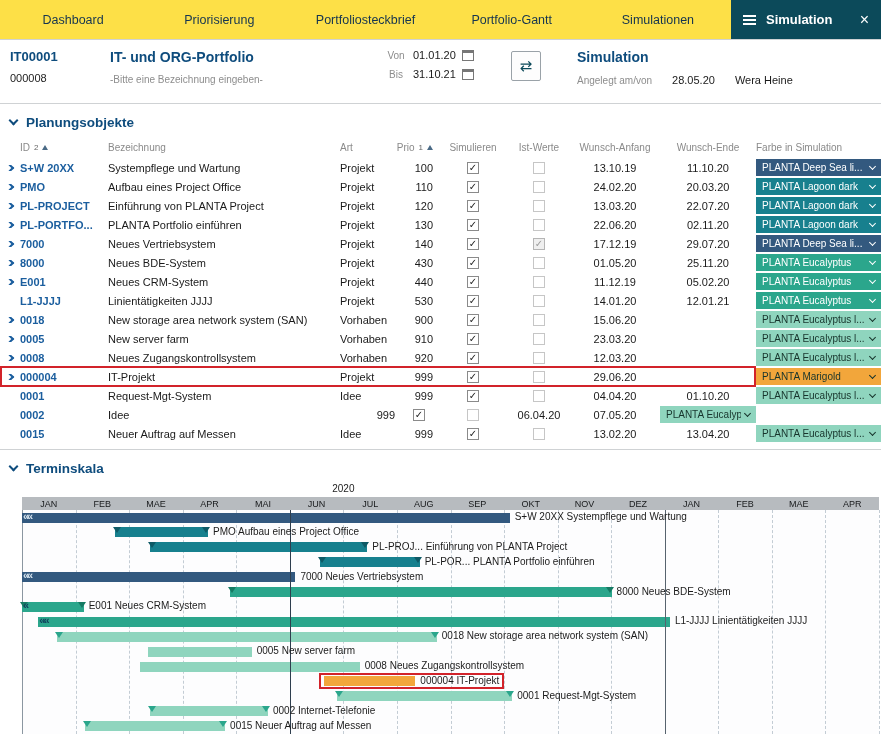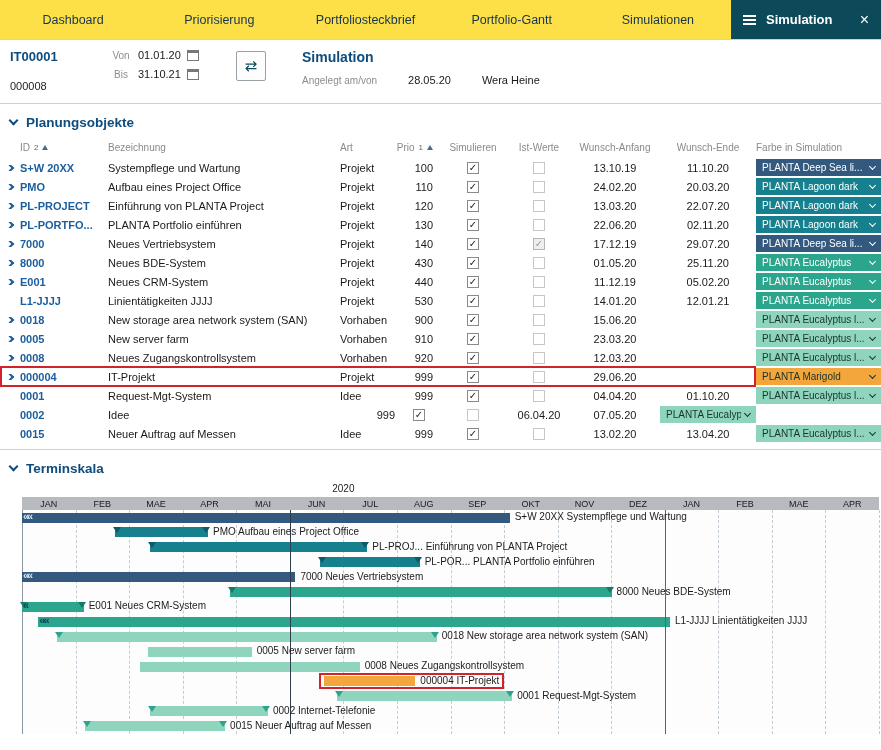--- a/index.html
+++ b/index.html
@@ -19,34 +19,34 @@
   .nav-active .label { flex:1; font-weight:700; font-size:13px; }
   .burger { width:13px; height:2px; background:#fff; position:relative; display:inline-block; }
   .burger::before,.burger::after { content:''; position:absolute; left:0; width:13px; height:2px; background:#fff; }
   .burger::before { top:-4px; } .burger::after { top:4px; }
   .xclose { font-size:16px; line-height:1; font-weight:400; }
   
   .pheader { display:flex; align-items:flex-start; padding:9px 0 0 10px; height:64px;
     border-bottom:1px solid #cfd2d4; }
   .h-block1 { width:100px; }
   .h-id { font-size:13px; font-weight:700; color:var(--titleblue); }
-  .h-code { font-size:11px; margin-top:16px; color:#222; }
+  .h-code { font-size:11px; margin-top:8px; color:#222; }
   .h-block2 { width:275px; }
   .h-title { font-size:14px; font-weight:700; color:var(--titleblue); }
   .h-sub { font-size:10px; color:#8d8d8d; margin-top:9px; }
   .h-dates { width:118px; font-size:11px; }
   .h-dates .drow { display:flex; align-items:center; gap:6px; margin-bottom:7px; }
   .dlabel { color:#8d8d8d; font-size:10px; width:22px;text-align:center; }
   .cal { width:12px; height:11px; border:1px solid #777; border-top:3px solid #777; display:inline-block; background:#fff; }
   .refresh-btn { width:30px; height:30px; border:1px solid #9aa2a8; border-radius:2px; background:#fdfdfd;
     display:flex; align-items:center; justify-content:center; font-size:15px; color:var(--navbg);
     margin:2px 0 0 8px; cursor:pointer; }
   .h-block3 { margin-left:36px; }
   .h-simtitle { font-size:14px; font-weight:700; color:var(--titleblue); }
-  .h-created { display:flex; gap:31px; margin-top:9px; font-size:11px; align-items:baseline; }
+  .h-created { display:flex; gap:20px; margin-top:9px; font-size:11px; align-items:baseline; }
   .h-created .clabel { color:#8d8d8d; font-size:10px; }
   
   .sec-head { display:flex; align-items:center; gap:9px; padding:11px 0 6px 10px; }
   .chev-dn { width:7px; height:7px; border-right:2px solid var(--titleblue); border-bottom:2px solid var(--titleblue);
     transform:rotate(45deg); margin-top:-4px; }
   .sec-title { font-size:13.5px; font-weight:700; color:var(--titleblue); }
   
   .grid-cols { display:grid; grid-template-columns:20px 88px 232px 60px 38px 70px 62px 90px 96px 125px; }
   .thead { height:22px; align-items:center; color:#8a8a8a; font-size:10px; }
   .thead .hcell { display:flex; align-items:center; gap:4px; }
@@ -112,20 +112,24 @@
     <span class="label">Simulation</span>
     <span class="xclose">×</span>
   </div>
 </div>
 
 <div class="pheader">
   <div class="h-block1">
     <div class="h-id">IT00001</div>
     <div class="h-code">000008</div>
   </div>
+  <div class="h-block2">
+    <div class="h-title">IT- und ORG-Portfolio</div>
+    <div class="h-sub">-Bitte eine Bezeichnung eingeben-</div>
+  </div>
   <div class="h-dates">
     <div class="drow">
       <span class="dlabel">Von</span>
       <span>01.01.20</span>
       <span class="cal"></span>
     </div>
     <div class="drow">
       <span class="dlabel">Bis</span>
       <span>31.10.21</span>
       <span class="cal"></span>

